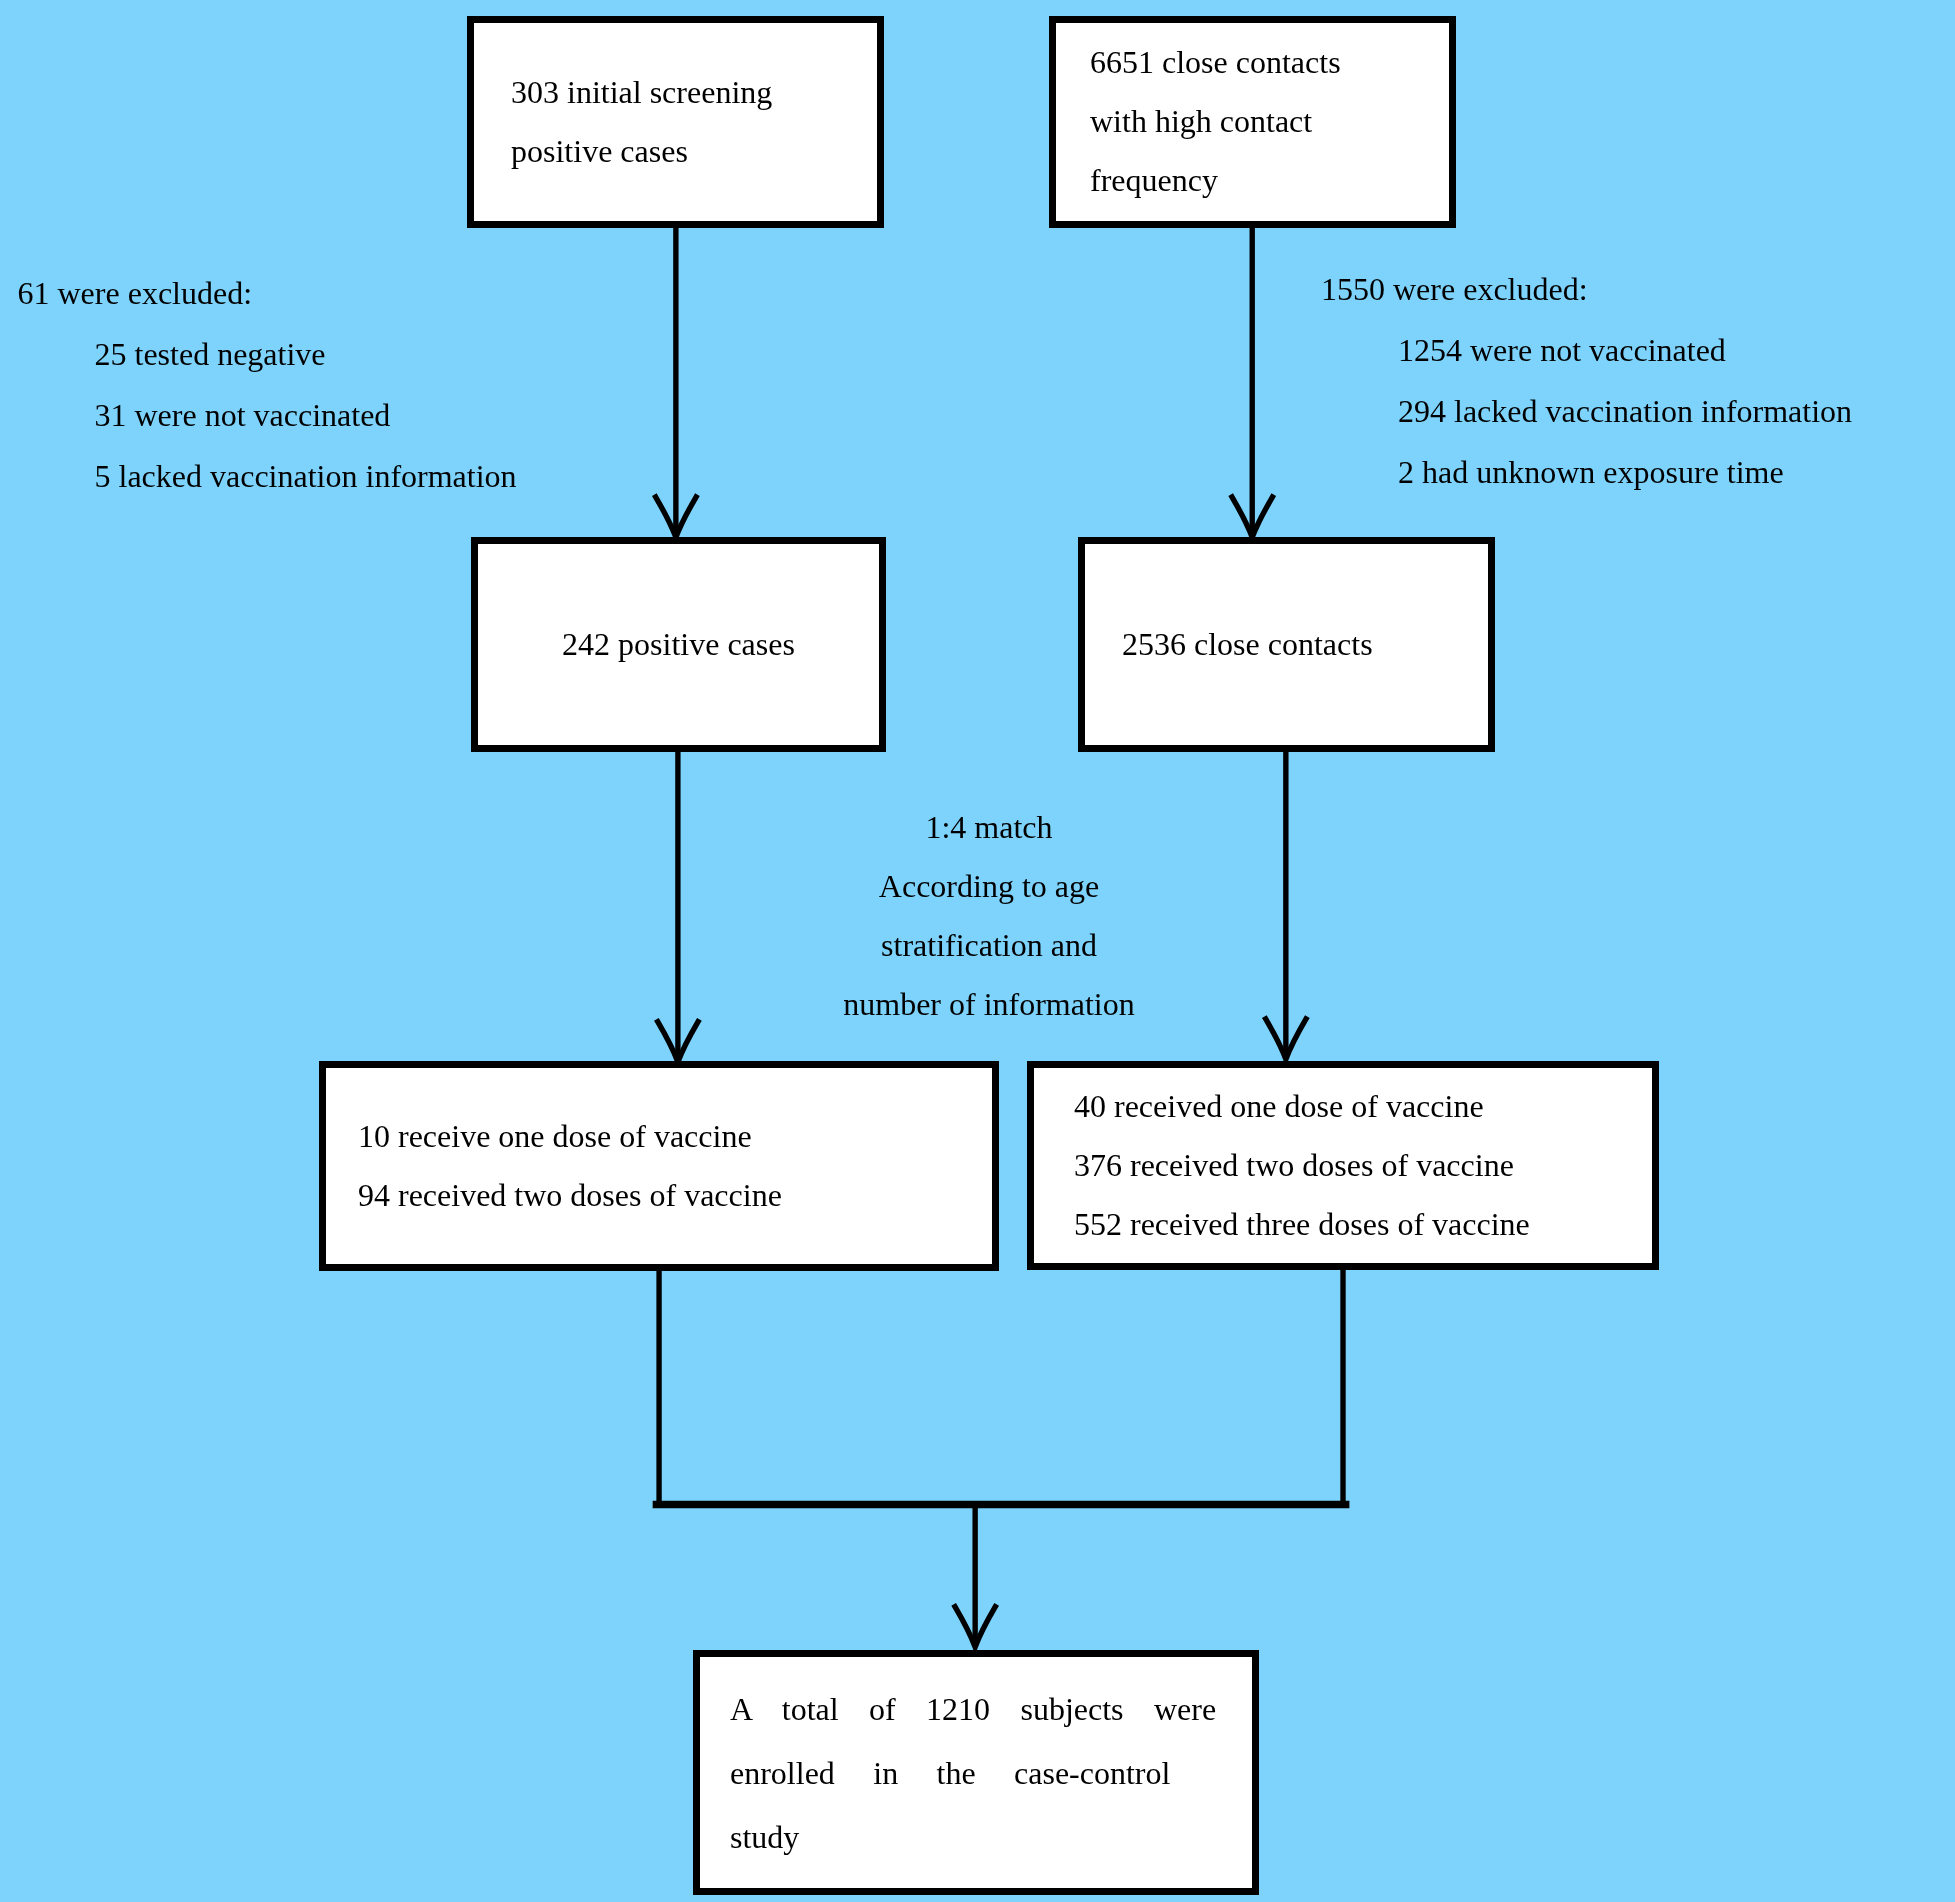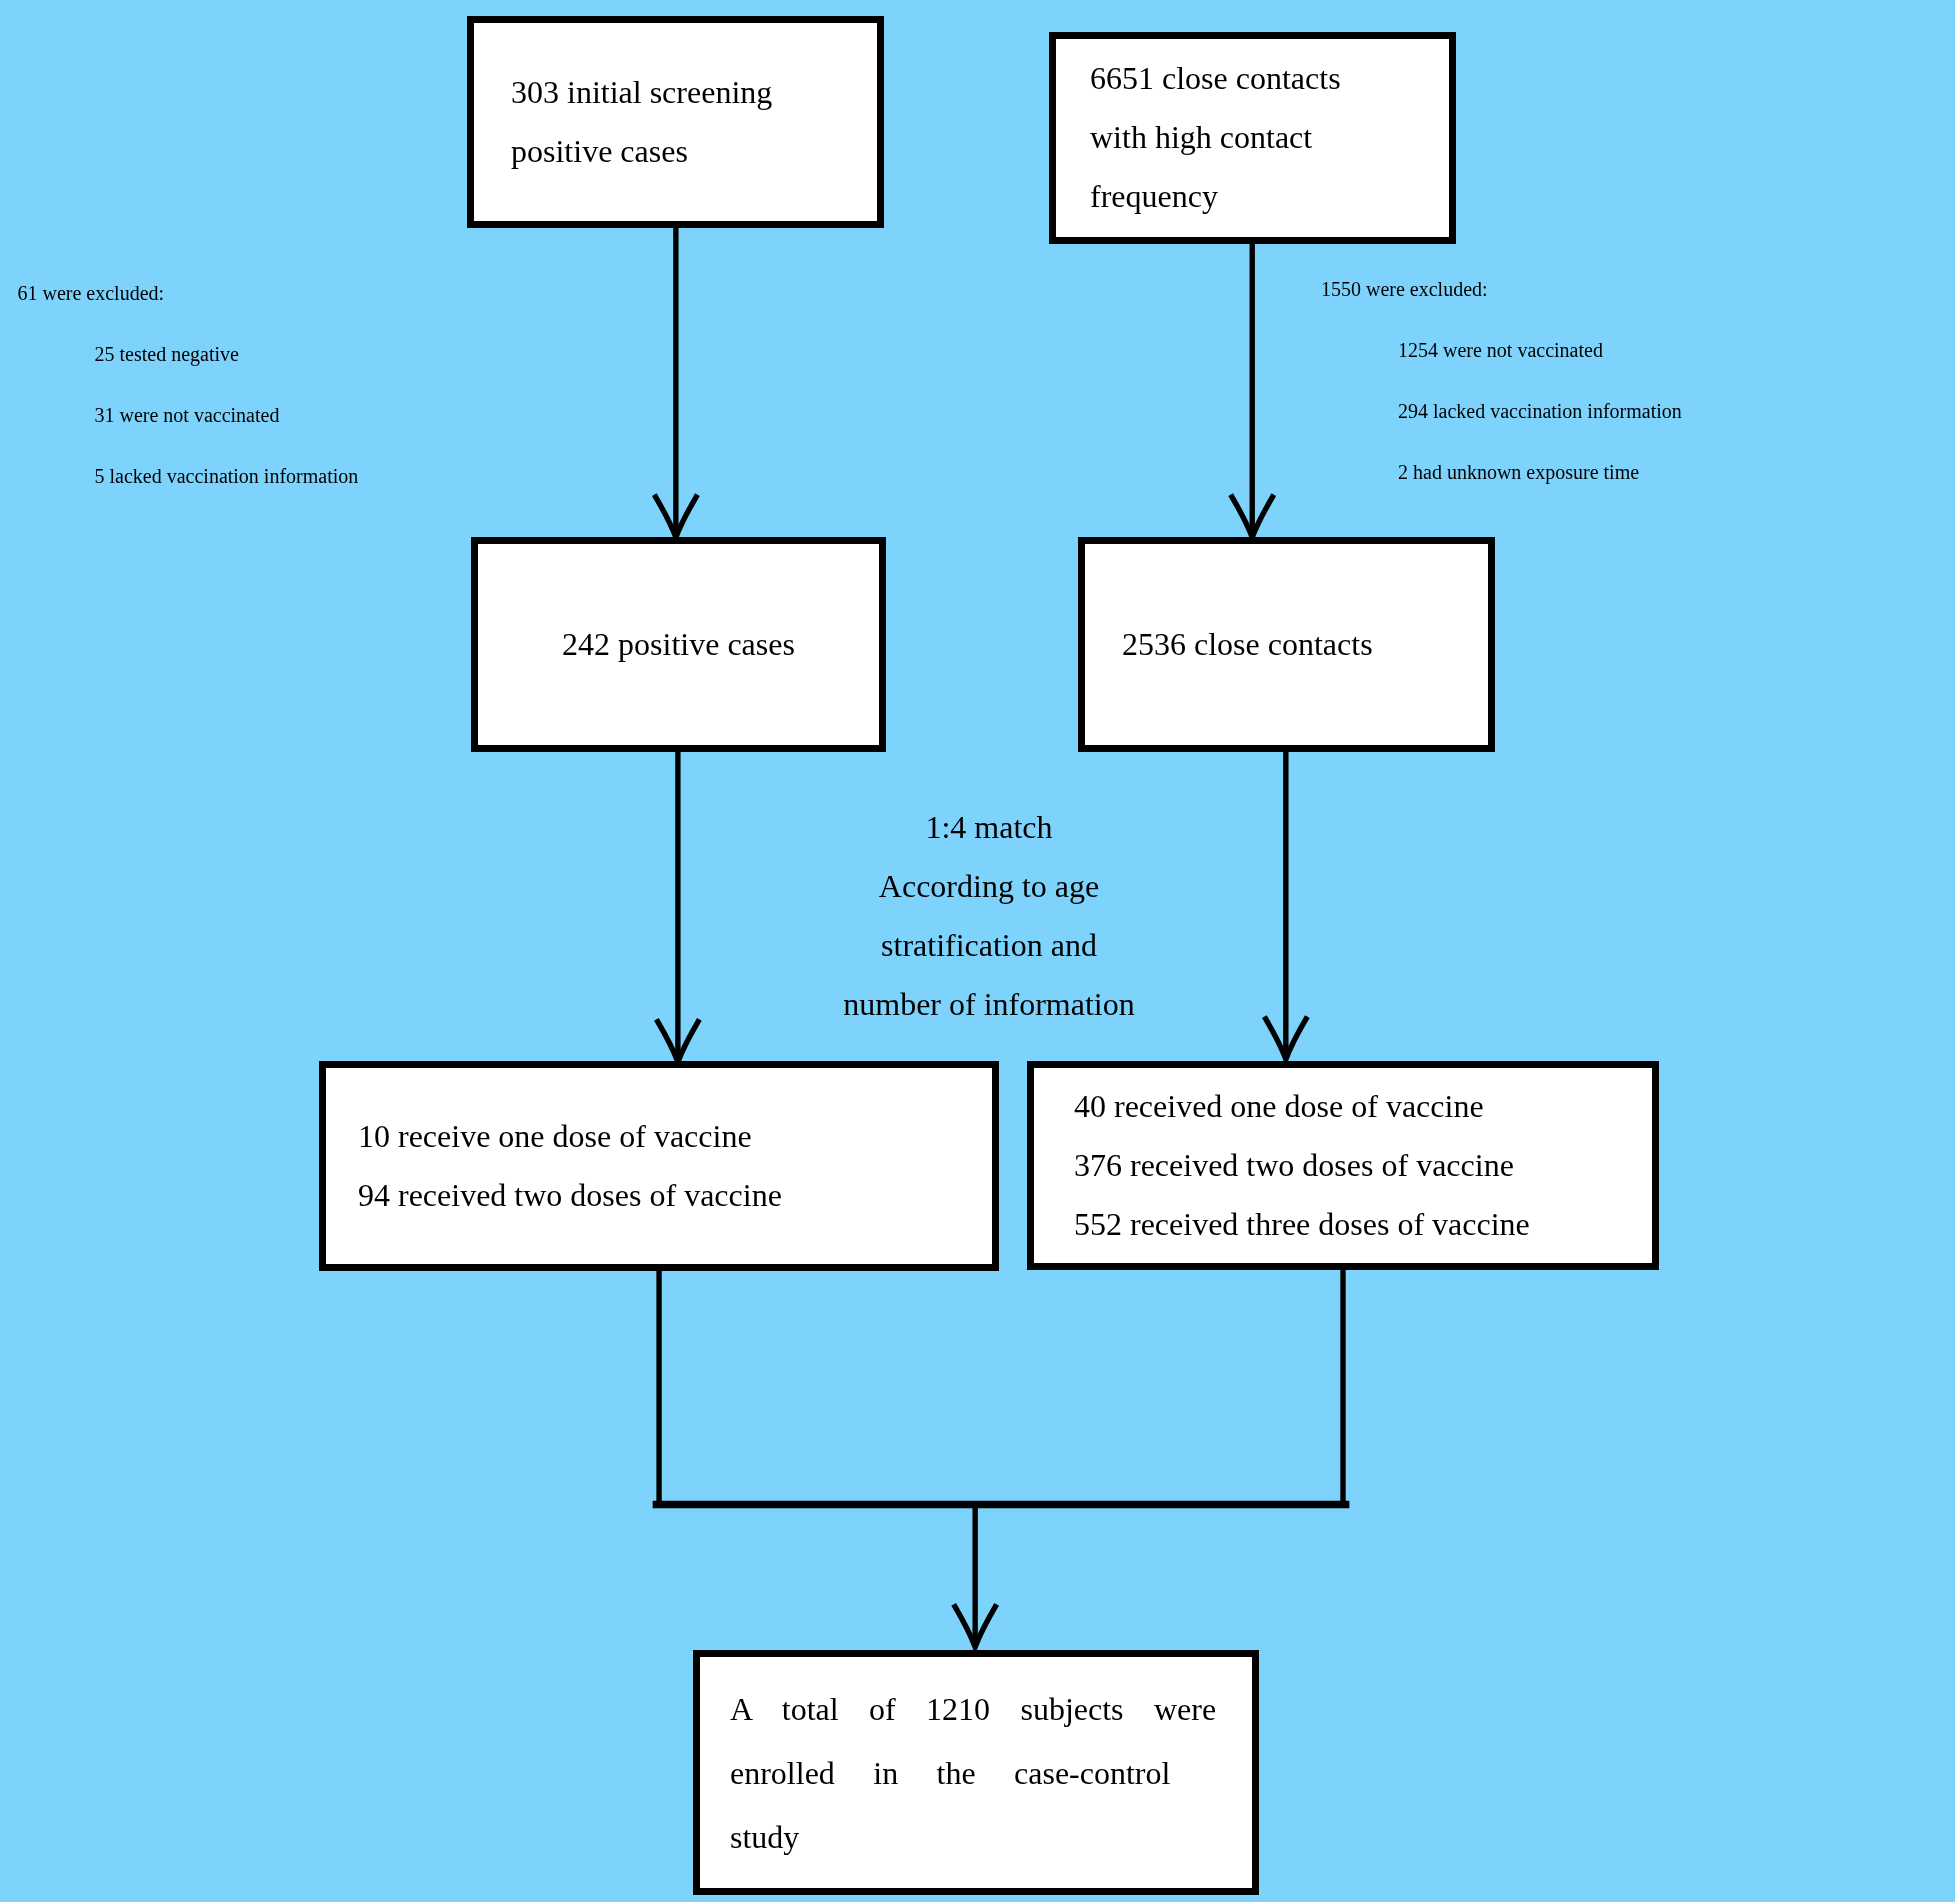--- a/index.html
+++ b/index.html
@@ -42,21 +42,21 @@
     justify-content: center;
     font-size: 32px;
     line-height: 59px;
     white-space: nowrap;
   }
   .box.align-left   { align-items: flex-start; }
   .box.align-center { align-items: center; }
   .box .bline { display: block; }
   .note {
     position: absolute;
-    font-size: 20px;
+    font-size: 32px;
     line-height: 61px;
     white-space: nowrap;
   }
   .note .note-item { padding-left: 77px; }
   .match-note {
     position: absolute;
     font-weight: normal;
     text-align: center;
     font-size: 32px;
     line-height: 59px;
@@ -95,21 +95,21 @@
 
     <path d="M1450 2237 L1450 2444"></path>
     <path d="M1420 2389 Q1441 2425 1450 2449 Q1459 2425 1480 2389"></path>
   </svg>
 
   <div class="box align-left" style="left:467px; top:15.5px; width:417px; height:212px; padding-left:37px;">
     <span class="bline">303 initial screening</span>
     <span class="bline">positive cases</span>
   </div>
 
-  <div class="box align-left" style="left:1049px; top:15.5px; width:407px; height:212px; padding-left:34px;margin-top:16px;">
+  <div class="box align-left" style="left:1049px; top:15.5px; width:407px; height:212px; padding-left:34px;">
     <span class="bline">6651 close contacts</span>
     <span class="bline">with high contact</span>
     <span class="bline">frequency</span>
   </div>
 
   <div class="note" style="left:17.5px; top:263px;">
     <div class="note-header">61 were excluded:</div>
     <div class="note-item">25 tested negative</div>
     <div class="note-item">31 were not vaccinated</div>
     <div class="note-item">5 lacked vaccination information</div>

